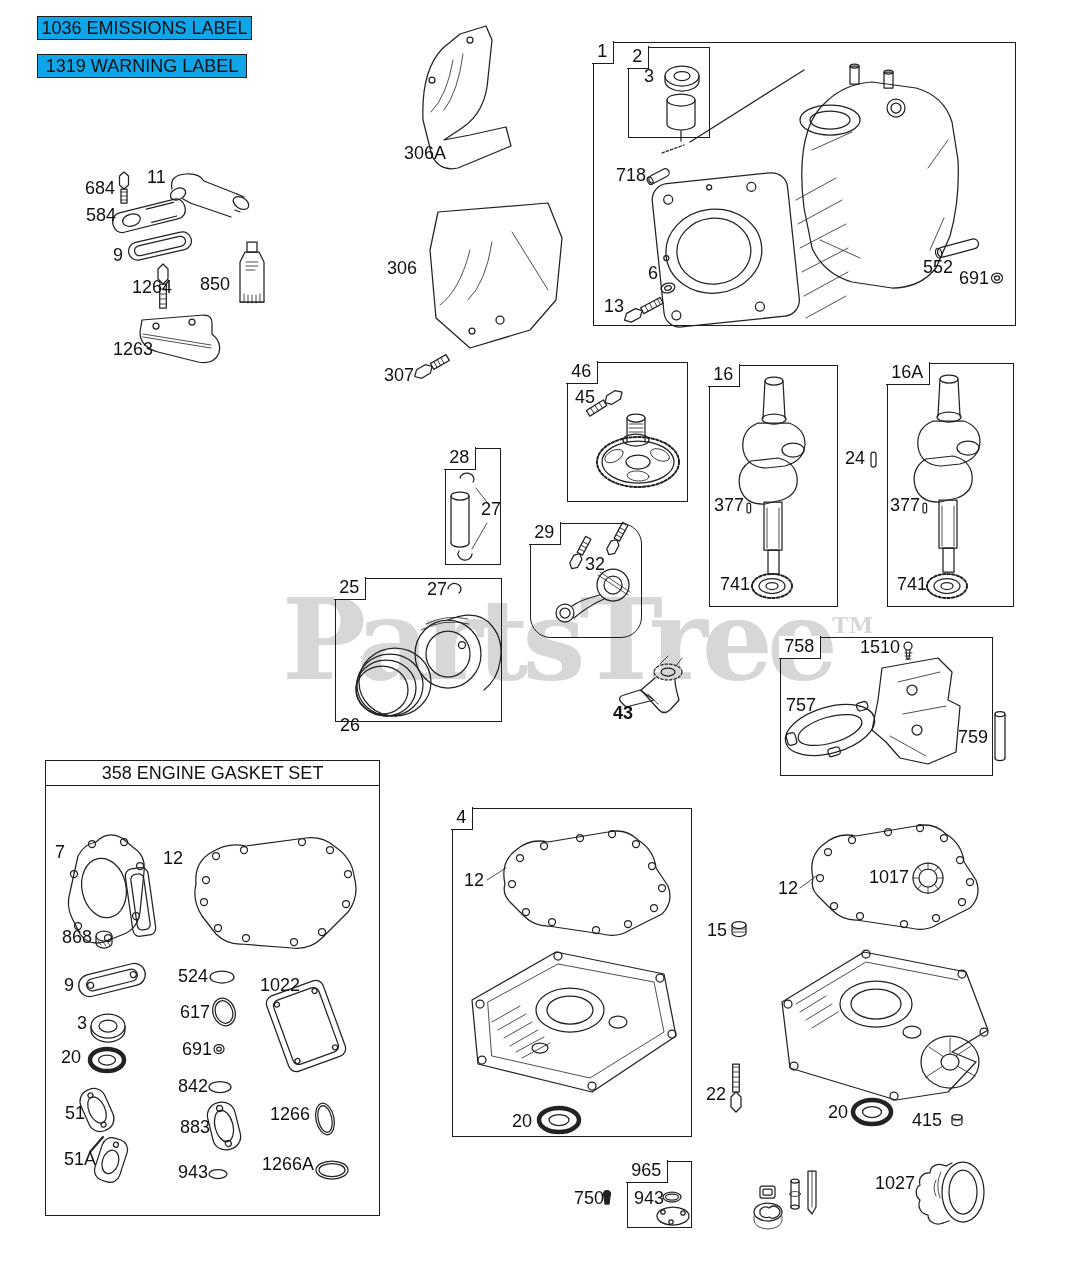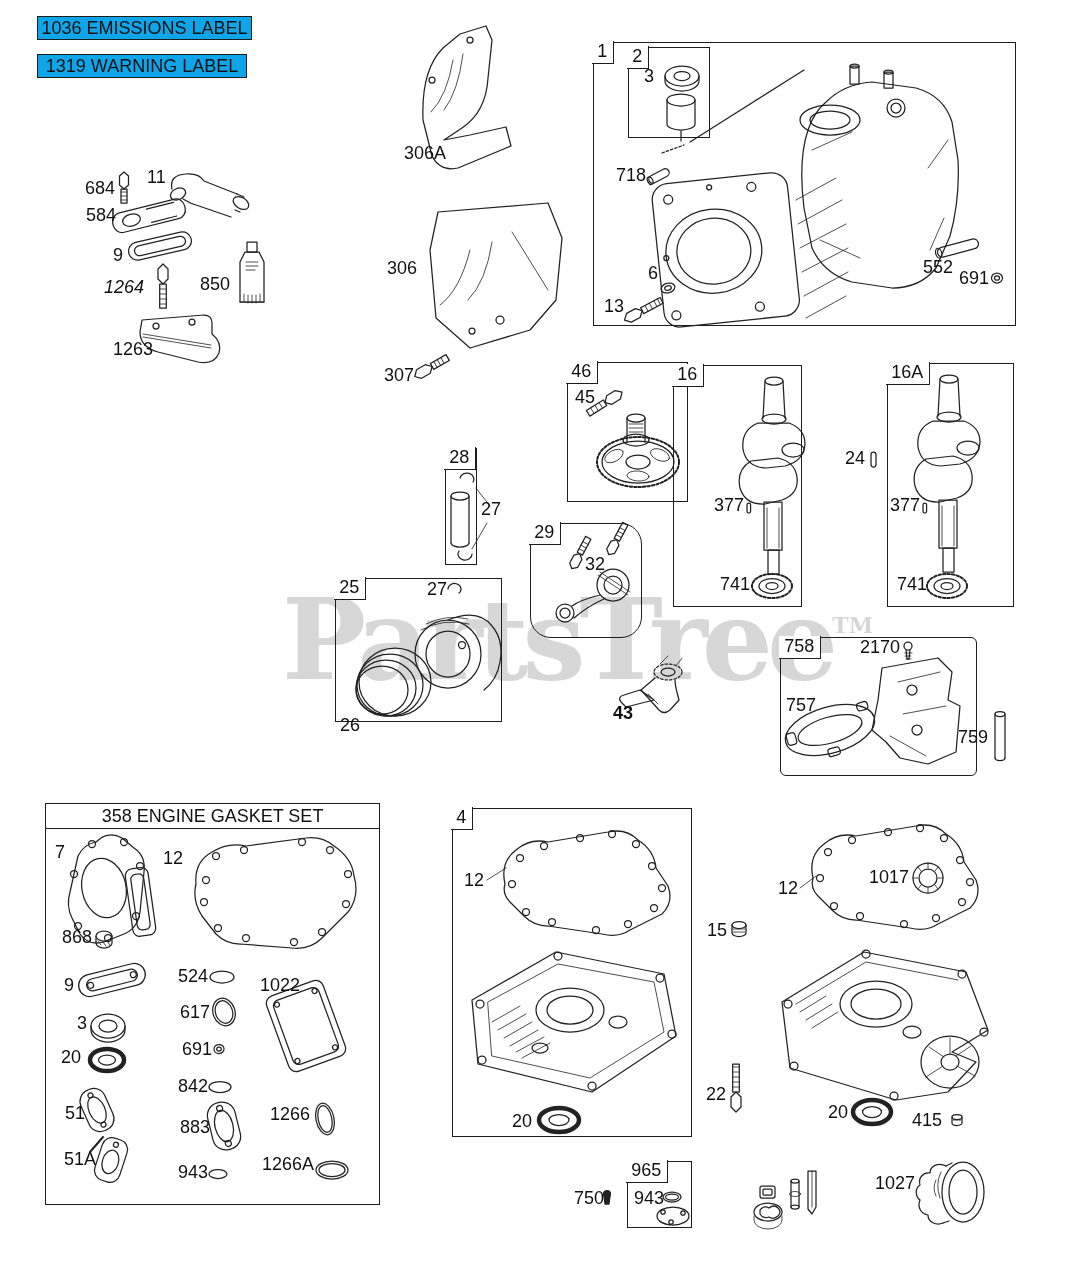--- a/index.html
+++ b/index.html
@@ -533,52 +533,52 @@
     <div class="note-box" style="left: 37px; top: 54px; width: 210px; height: 24px;">1319 WARNING LABEL</div>
     <div class="group-box" style="left: 593px; top: 42px; width: 423px; height: 284px;">
       <div class="box-tag">1</div>
     </div>
     <div class="group-box" style="left: 628px; top: 47px; width: 82px; height: 91px;">
       <div class="box-tag">2</div>
     </div>
     <div class="group-box" style="left: 567px; top: 362px; width: 121px; height: 140px;">
       <div class="box-tag">46</div>
     </div>
-    <div class="group-box" style="left: 673px; top: 365px; width: 129px; height: 242px;">
+    <div class="group-box" style="left: 709px; top: 365px; width: 129px; height: 242px;">
       <div class="box-tag">16</div>
     </div>
     <div class="group-box" style="left: 887px; top: 363px; width: 127px; height: 244px;">
       <div class="box-tag">16A</div>
     </div>
-    <div class="group-box" style="left: 445px; top: 448px; width: 32px; height: 117px;">
+    <div class="group-box" style="left: 445px; top: 448px; width: 56px; height: 117px;">
       <div class="box-tag">28</div>
     </div>
     <div class="group-box" style="left: 530px; top: 523px; width: 112px; height: 115px; border-radius: 21px;">
       <div class="box-tag">29</div>
     </div>
     <div class="group-box" style="left: 335px; top: 578px; width: 167px; height: 144px;">
       <div class="box-tag">25</div>
     </div>
-    <div class="group-box" style="left: 780px; top: 637px; width: 197px; height: 139px; border-radius: 6px;">
+    <div class="group-box" style="left: 780px; top: 637px; width: 213px; height: 139px;">
       <div class="box-tag">758</div>
     </div>
     <div class="group-box" style="left: 452px; top: 808px; width: 240px; height: 329px;">
       <div class="box-tag">4</div>
     </div>
     <div class="group-box" style="left: 627px; top: 1161px; width: 65px; height: 67px;">
       <div class="box-tag">965</div>
     </div>
-    <div class="group-box" style="left: 45px; top: 803px; width: 335px; height: 402px;">
+    <div class="group-box" style="left: 45px; top: 760px; width: 335px; height: 456px;">
       <div class="gasket-title">358 ENGINE GASKET SET</div>
     </div>
     <div class="part-label" style="left: 85px; top: 179px;">684</div>
     <div class="part-label" style="left: 147px; top: 168px;">11</div>
     <div class="part-label" style="left: 86px; top: 206px;">584</div>
     <div class="part-label" style="left: 113px; top: 246px;">9</div>
-    <div class="part-label" style="left: 104px; top: 278px; font-style: italic;">1264</div>
+    <div class="part-label" style="left: 132px; top: 278px;">1264</div>
     <div class="part-label" style="left: 200px; top: 275px;">850</div>
     <div class="part-label" style="left: 113px; top: 340px;">1263</div>
     <div class="part-label" style="left: 404px; top: 144px;">306A</div>
     <div class="part-label" style="left: 387px; top: 259px;">306</div>
     <div class="part-label" style="left: 384px; top: 366px;">307</div>
     <div class="part-label" style="left: 644px; top: 67px;">3</div>
     <div class="part-label" style="left: 616px; top: 166px;">718</div>
     <div class="part-label" style="left: 648px; top: 264px;">6</div>
     <div class="part-label" style="left: 604px; top: 297px;">13</div>
     <div class="part-label" style="left: 923px; top: 258px;">552</div>
@@ -587,21 +587,21 @@
     <div class="part-label" style="left: 845px; top: 449px;">24</div>
     <div class="part-label" style="left: 714px; top: 496px;">377</div>
     <div class="part-label" style="left: 720px; top: 575px;">741</div>
     <div class="part-label" style="left: 890px; top: 496px;">377</div>
     <div class="part-label" style="left: 897px; top: 575px;">741</div>
     <div class="part-label" style="left: 481px; top: 500px;">27</div>
     <div class="part-label" style="left: 585px; top: 539px; margin-top: 16px;">32</div>
     <div class="part-label" style="left: 427px; top: 580px;">27</div>
     <div class="part-label" style="left: 340px; top: 716px;">26</div>
     <div class="part-label" style="left: 613px; top: 704px; font-weight: bold;">43</div>
-    <div class="part-label" style="left: 860px; top: 638px;">2170</div>
+    <div class="part-label" style="left: 860px; top: 638px;">1510</div>
     <div class="part-label" style="left: 786px; top: 696px;">757</div>
     <div class="part-label" style="left: 958px; top: 728px;">759</div>
     <div class="part-label" style="left: 55px; top: 843px;">7</div>
     <div class="part-label" style="left: 163px; top: 849px;">12</div>
     <div class="part-label" style="left: 62px; top: 928px;">868</div>
     <div class="part-label" style="left: 64px; top: 976px;">9</div>
     <div class="part-label" style="left: 77px; top: 1014px;">3</div>
     <div class="part-label" style="left: 61px; top: 1048px;">20</div>
     <div class="part-label" style="left: 65px; top: 1104px;">51</div>
     <div class="part-label" style="left: 64px; top: 1150px;">51A</div>

